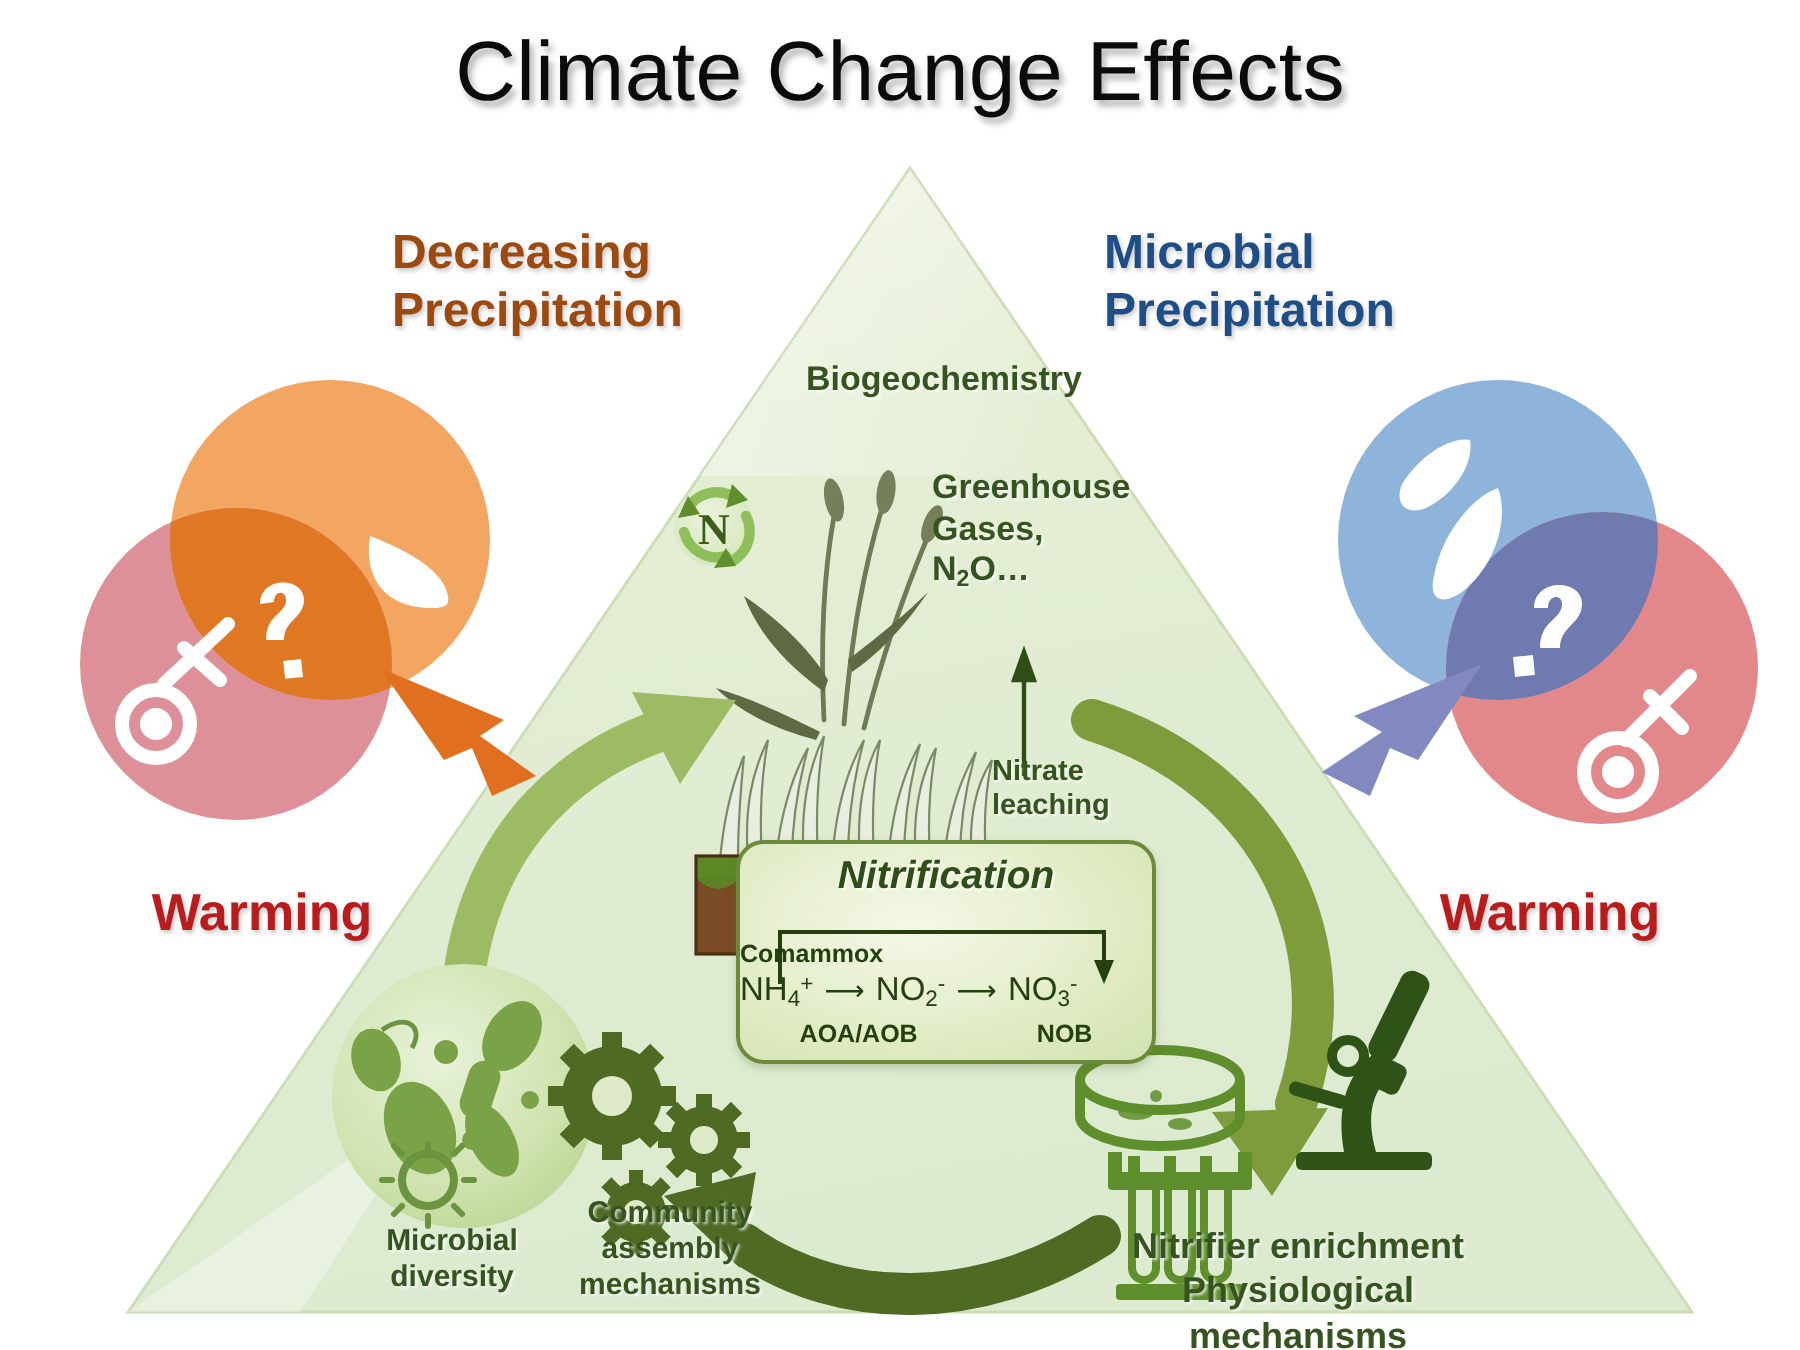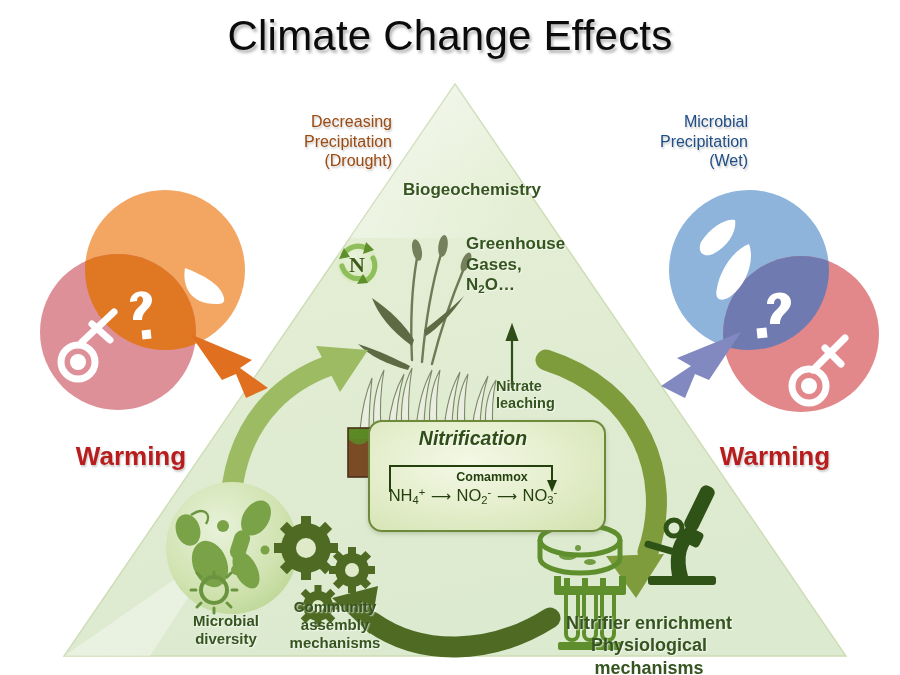--- a/index.html
+++ b/index.html
@@ -15,21 +15,21 @@
     font-size:42px;font-weight:400;color:#0b0b0b;letter-spacing:.2px;
     text-shadow:2px 3px 3px rgba(120,120,120,.55);
   }
 
   
   .tri-wrap{position:absolute;left:60px;top:78px;width:790px;height:585px;}
   .tri-wrap svg{display:block;}
 
   
   .side-head{
-    position:absolute;text-align:right;font-weight:normal;font-size:16px;
+    position:absolute;text-align:left;font-weight:bold;font-size:24px;
     line-height:1.22;text-shadow:1px 1.5px 2px rgba(150,150,150,.5);
   }
   .side-head.left{left:196px;top:112px;width:196px;color:#9c4a10;}
   .side-head.right{left:552px;top:112px;width:196px;color:#1f4e86;}
 
   .warming{
     position:absolute;font-weight:bold;font-size:26px;color:#b91c1c;
     text-shadow:1px 1.5px 2px rgba(150,150,150,.5);
   }
   .warming.left{left:56px;top:441px;width:150px;text-align:center;}
@@ -54,33 +54,32 @@
 
   .sub{font-size:.68em;vertical-align:-.28em;}
   .sup{font-size:.68em;vertical-align:.42em;}
 
   
   .nitbox{
     position:absolute;left:368px;top:420px;width:206px;height:108px;
     border:2px solid #6d8a3a;border-radius:14px;
     background:radial-gradient(ellipse at 42% 38%, #f4f8e6 0%, #e6efcf 45%, #d2e2ae 100%);
     box-shadow:0 2px 4px rgba(90,110,60,.28);
-    padding-left:28px;
   }
   .nit-title{
     position:absolute;left:0;top:5px;width:206px;text-align:center;
     font-style:italic;font-weight:bold;font-size:19.5px;color:#2f4d18;
     text-shadow:1px 1px 1.5px rgba(255,255,255,.8);
   }
   .comammox{
-    position:absolute;left:0;top:48px;width:244px;text-align:center;
+    position:absolute;left:0;top:48px;width:244px;text-align:left;
     font-size:12.5px;color:#24400f;font-weight:600;
   }
   .chain{
-    position:absolute;left:0;top:64px;width:206px;text-align:center;
+    position:absolute;left:0;top:64px;width:206px;
     font-size:16.5px;color:#24400f;white-space:nowrap;
   }
   .chain .arw{font-size:14px;padding:0 1px;}
   .enzrow{
     position:absolute;left:0;top:88px;width:206px;
     display:flex;justify-content:space-around;
     font-size:12.5px;color:#24400f;font-weight:600;
   }
   .bracket{position:absolute;left:14px;top:38px;}
 </style>
@@ -367,26 +366,24 @@
 
       <g fill="#8189c0">
         <path d="M96 150 L 32 176 L 46 184 L 16 204 L 40 216 L 50 192 L 64 198 Z"></path>
       </g>
     </svg>
   </div>
 
   <div class="side-head left">
     <div>Decreasing</div>
     <div>Precipitation</div>
-    <div>(Drought)</div>
   </div>
   <div class="side-head right">
     <div>Microbial</div>
     <div>Precipitation</div>
-    <div>(Wet)</div>
   </div>
   <div class="warming left">Warming</div>
   <div class="warming right">Warming</div>
 
   <div class="lbl biogeo">Biogeochemistry</div>
 
   <div class="lbl ghg">
     <div>Greenhouse</div>
     <div>Gases,</div>
     <div><span>N</span><span class="sub">2</span><span>O…</span></div>
@@ -426,15 +423,19 @@
     <div class="comammox">Comammox</div>
 
     <div class="chain">
       <span><span>NH</span><span class="sub">4</span><span class="sup">+</span></span>
       <span class="arw">⟶</span>
       <span><span>NO</span><span class="sub">2</span><span class="sup">-</span></span>
       <span class="arw">⟶</span>
       <span><span>NO</span><span class="sub">3</span><span class="sup">-</span></span>
     </div>
 
+    <div class="enzrow">
+      <span>AOA/AOB</span>
+      <span>NOB</span>
+    </div>
   </div>
 
 </div>
 
 </body></html>

